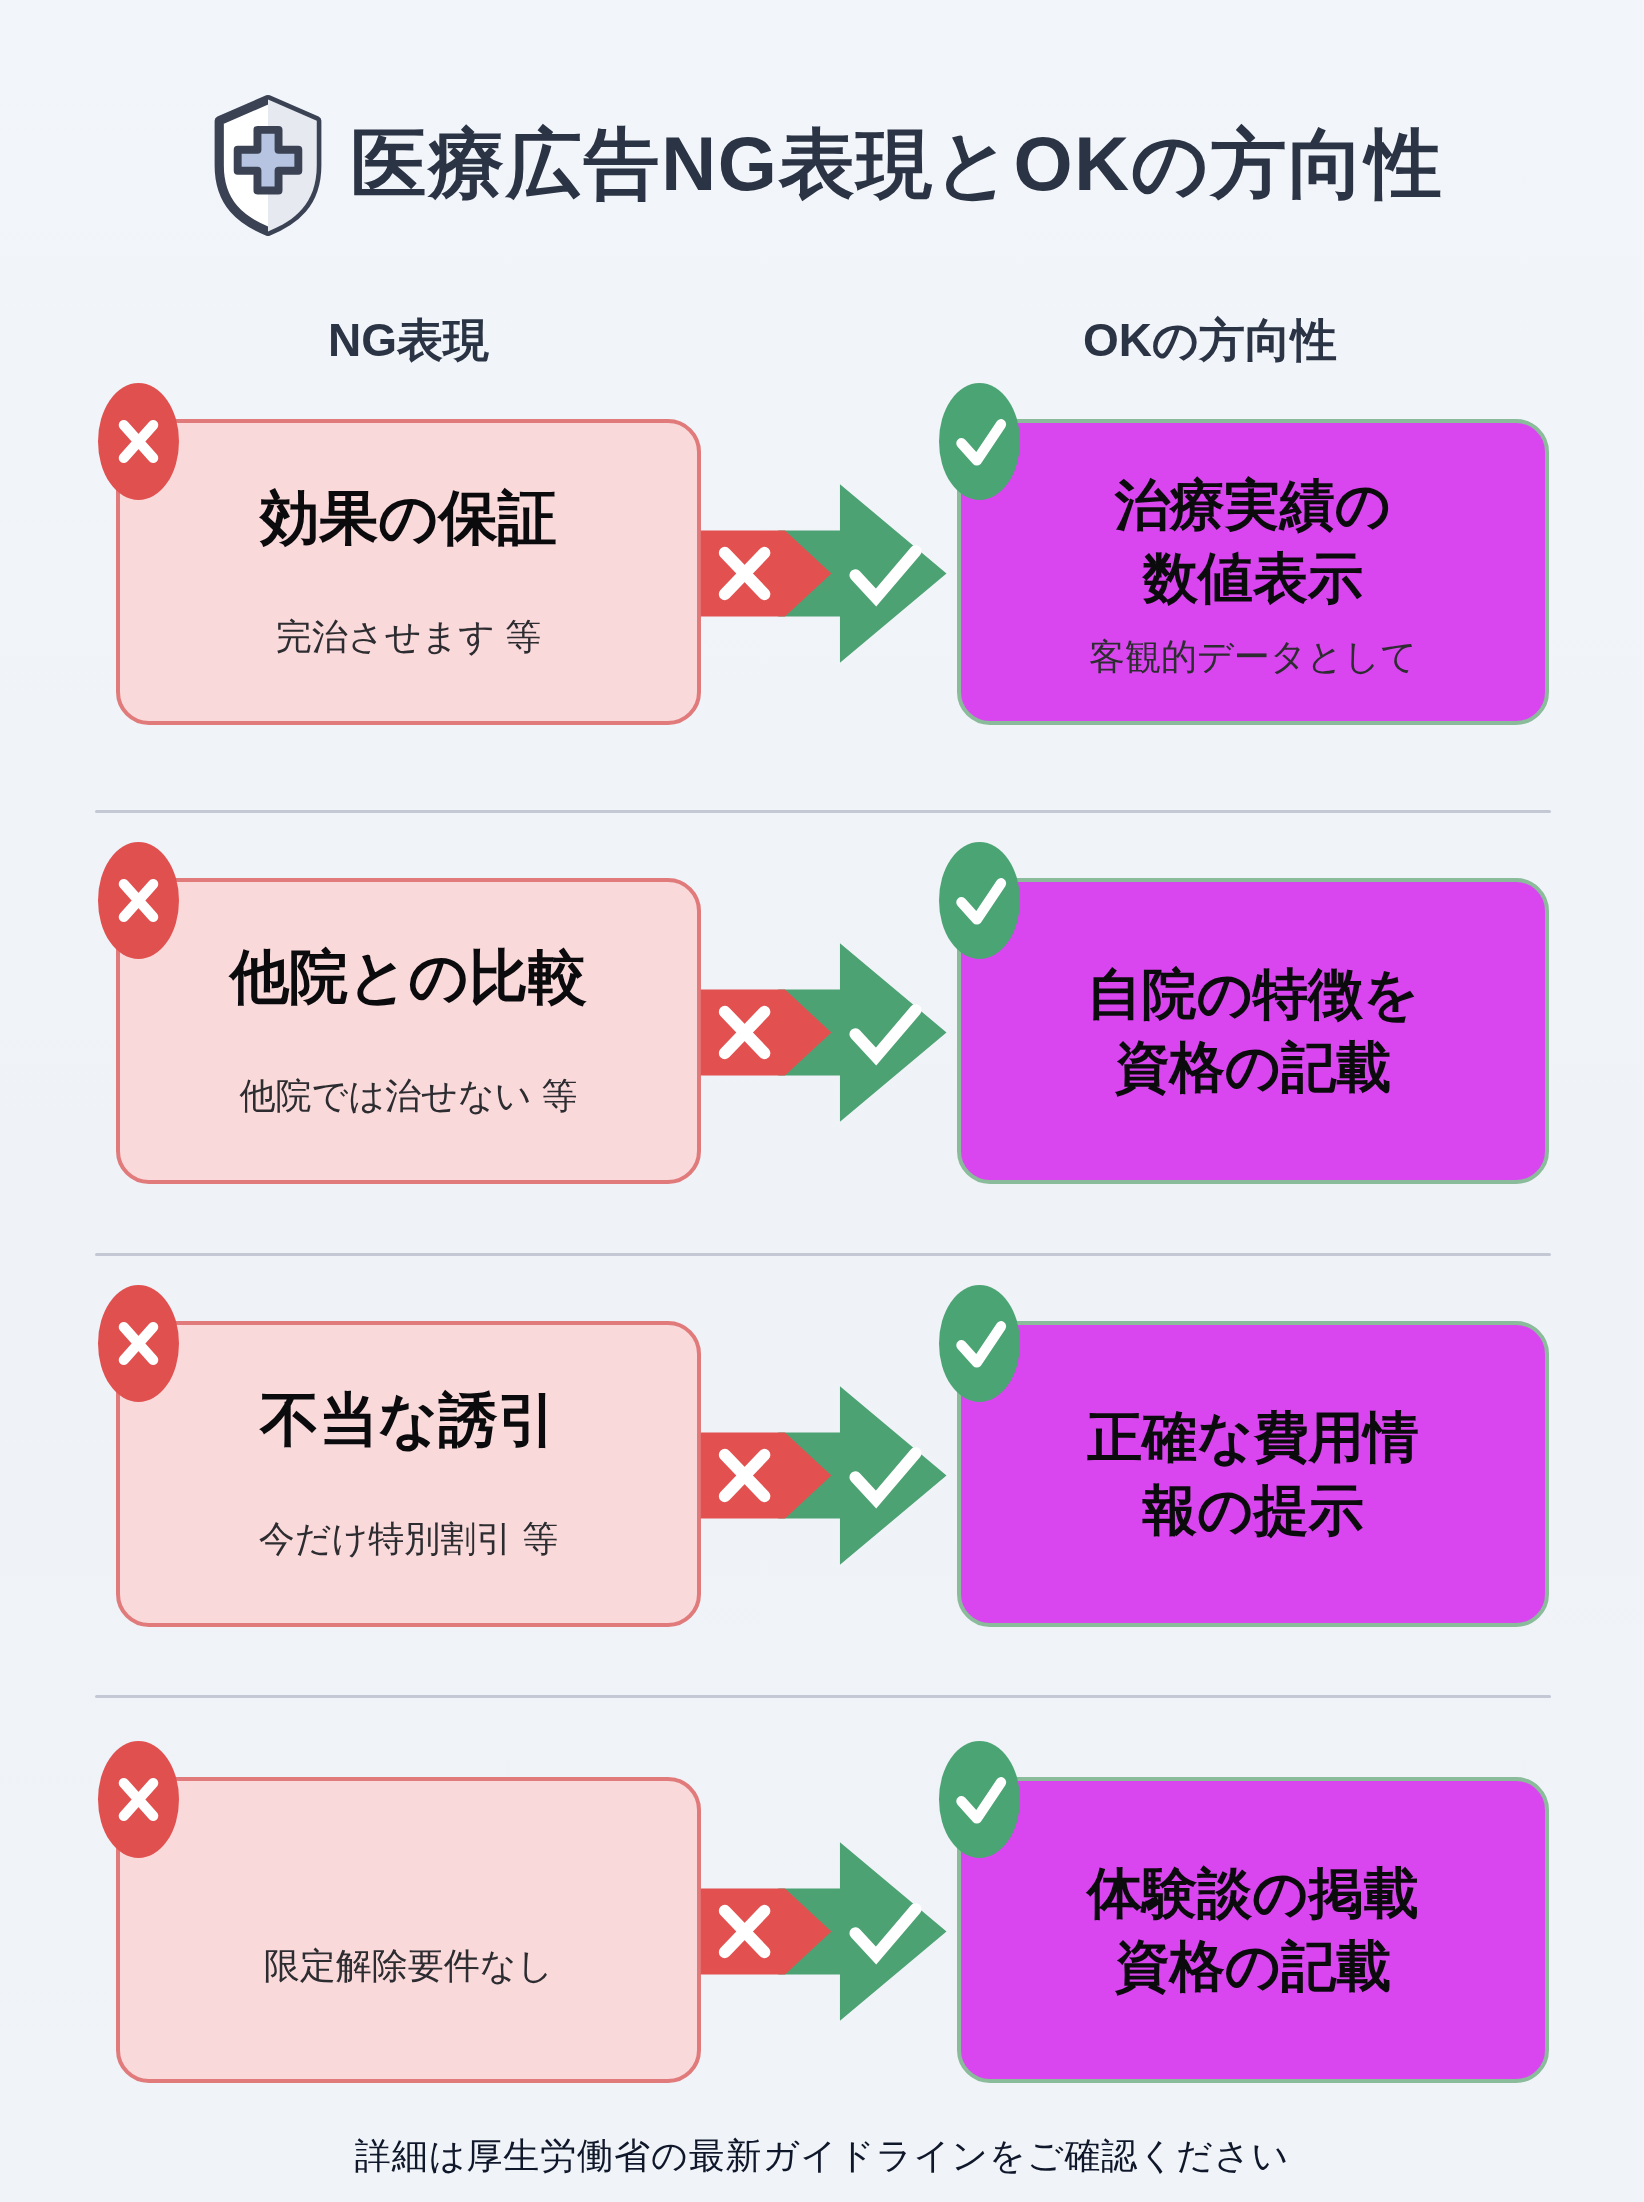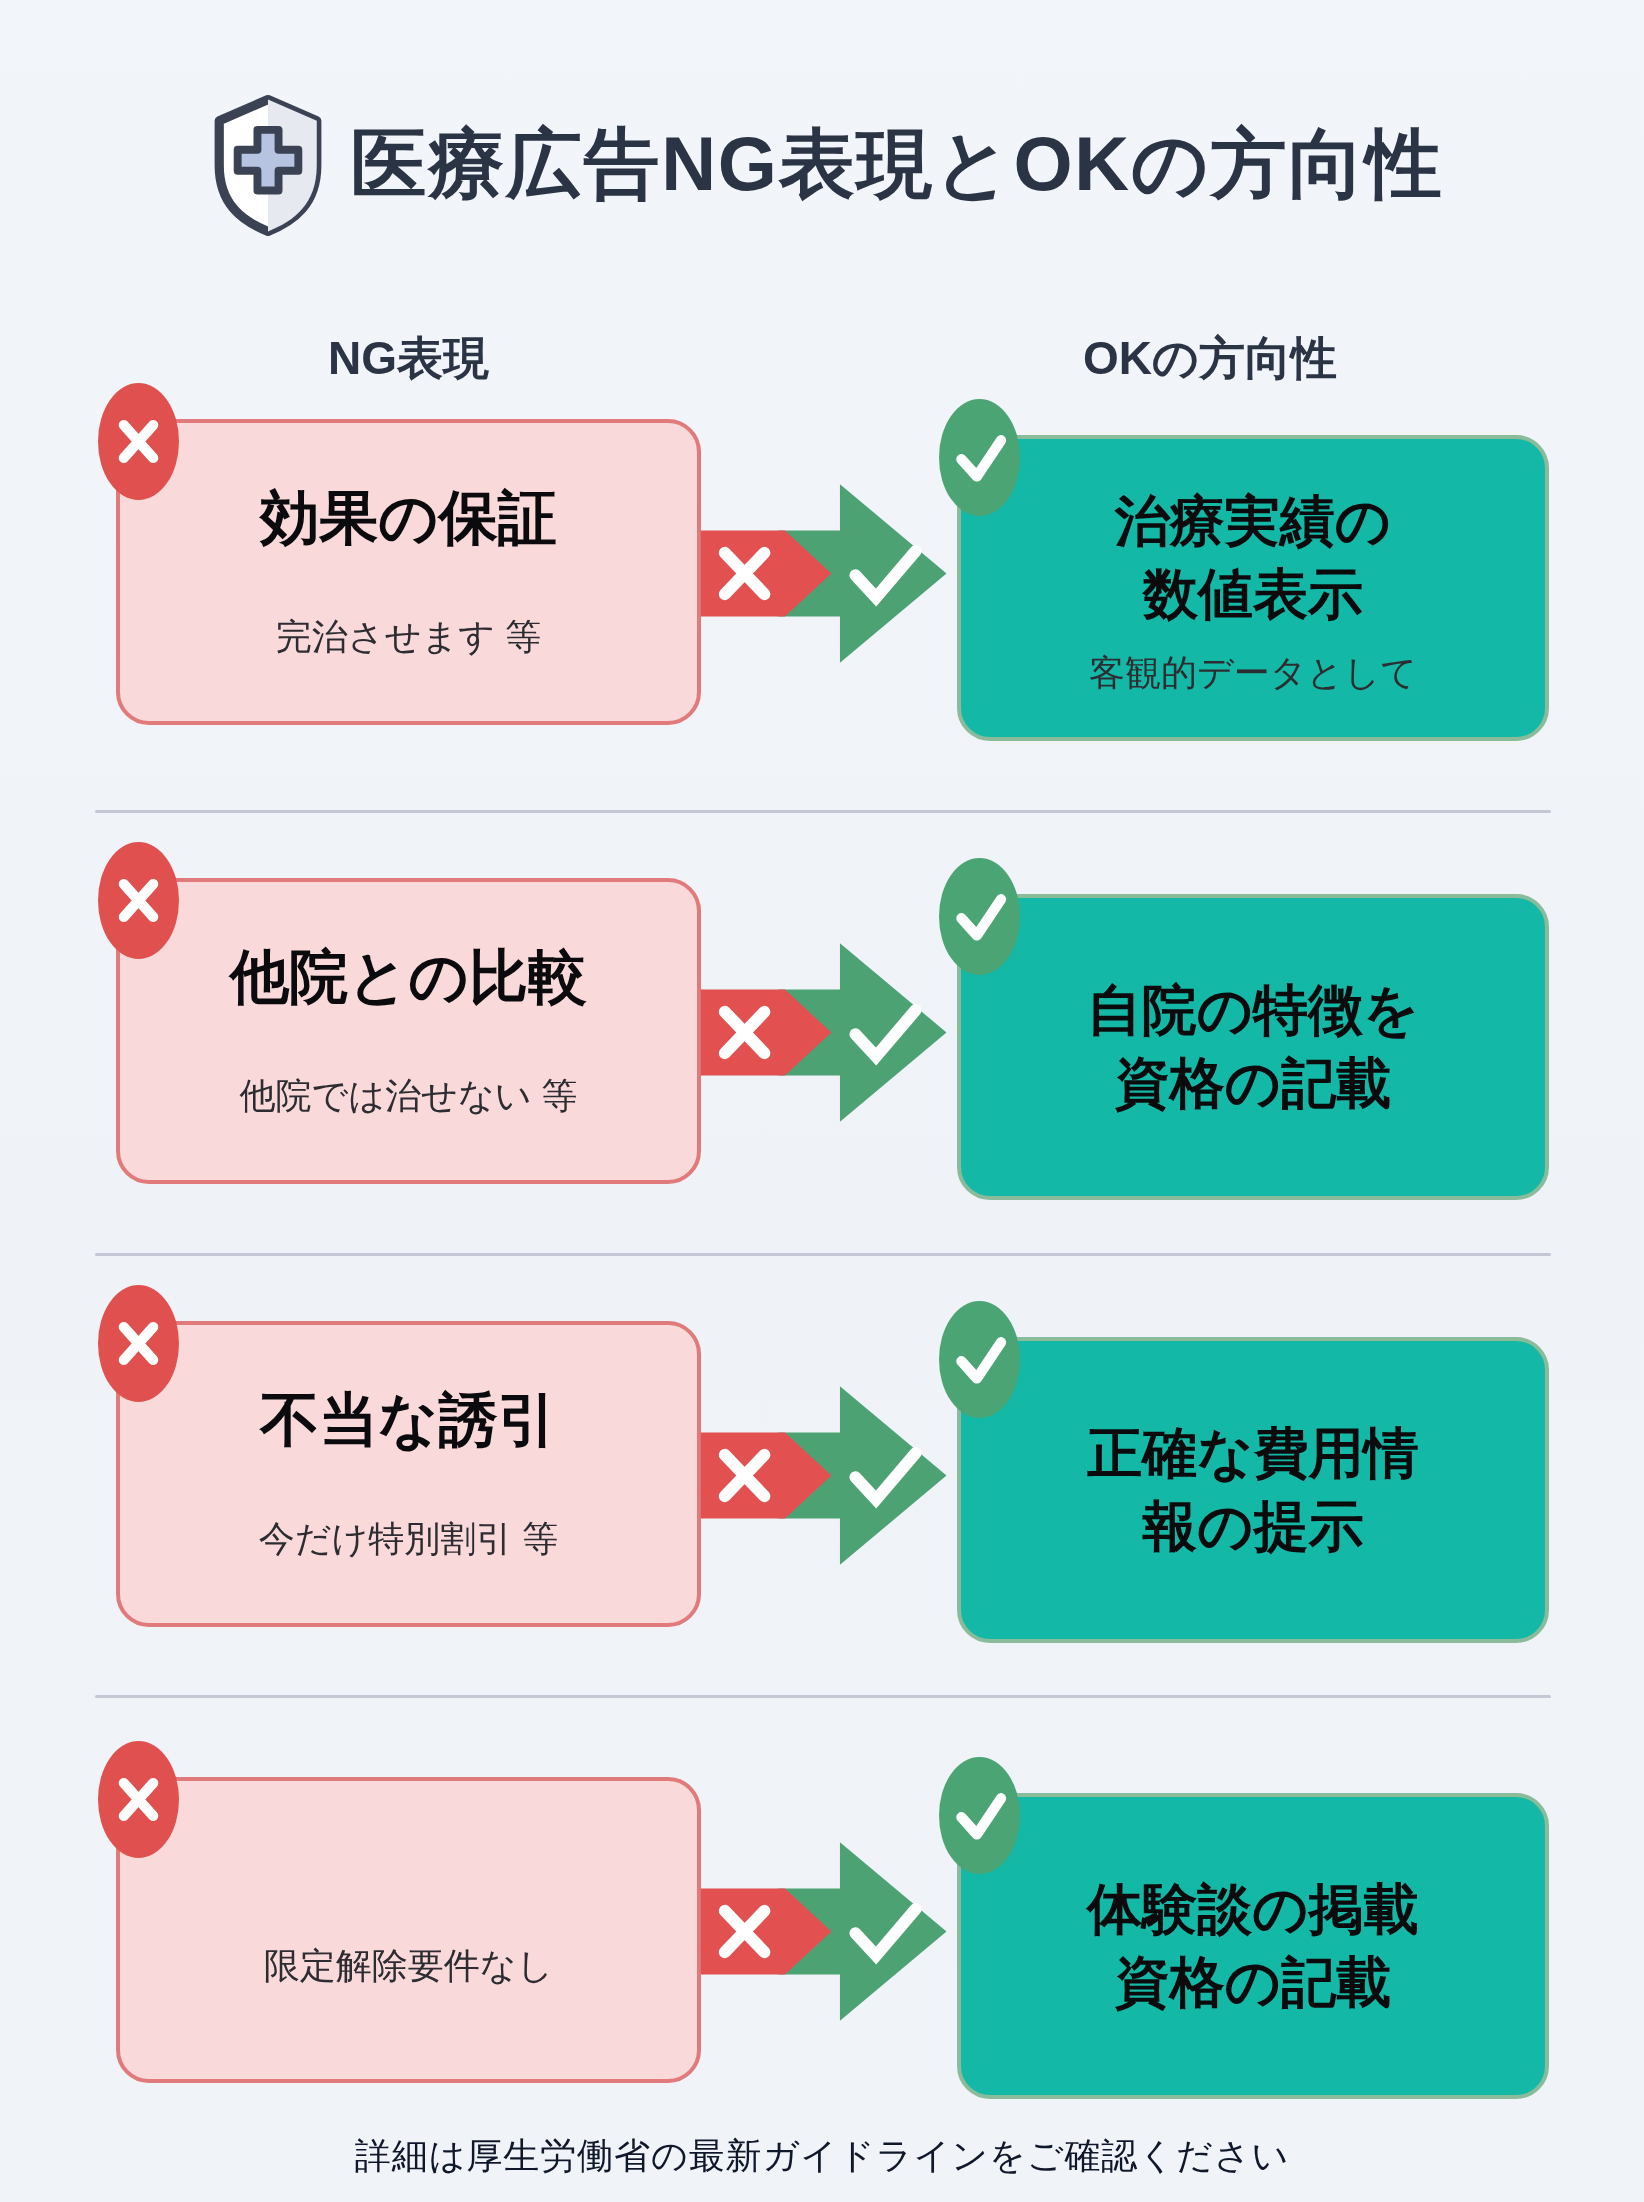--- a/index.html
+++ b/index.html
@@ -13,33 +13,33 @@
   .title-wrap{
     position:absolute;top:93px;left:0;width:100%;
     display:flex;align-items:center;justify-content:center;gap:14px;
   }
   .shield{width:136px;height:145px;flex:0 0 auto;}
   .main-title{
     font-size:76px;font-weight:800;letter-spacing:1.7px;color:#2b3445;
     white-space:nowrap;
   }
   .col-header{
-    position:absolute;top:324px;height:69px;
+    position:absolute;top:306px;height:69px;
     font-size:46px;font-weight:800;color:#2b3445;text-align:center;line-height:69px;
   }
   .col-header.ng{left:116px;width:585px;}
   .col-header.ok{left:909px;width:602px;}
   
   .row{position:absolute;left:0;width:1644px;height:310px;}
   .card{
     position:absolute;top:0;height:306px;border-radius:33px;box-sizing:border-box;
     display:flex;flex-direction:column;align-items:center;justify-content:center;
   }
   .card.ng-card{left:116px;width:585px;background:#f9d9da;border:4.3px solid #e17a7a;}
-  .card.ok-card{left:957px;width:592px;background:#14b8a6;border:4.3px solid #8abb9a;margin-top:16px;}
+  .card.ok-card{left:957px;width:592px;background:#d946ef;border:4.3px solid #8abb9a;}
   .ng-title{font-size:59px;font-weight:800;color:#0b0b0d;line-height:1;white-space:nowrap;}
   .ng-sub{font-size:36px;font-weight:400;color:#2d2d31;margin-top:71px;line-height:1;white-space:nowrap;}
   .ok-title{font-size:55px;font-weight:800;color:#0b0b0d;line-height:1.32;text-align:center;white-space:pre-line;}
   .ok-sub{font-size:36px;font-weight:400;color:#2d2d31;margin-top:24px;line-height:1;white-space:nowrap;}
   
   .badge{position:absolute;width:81px;height:117px;left:-22.4px;top:-40px;border-radius:50%;}
   .badge.x{background:#e0504f;}
   .badge.check{background:#4ba473;}
   .badge svg{width:100%;height:100%;display:block;}
   

